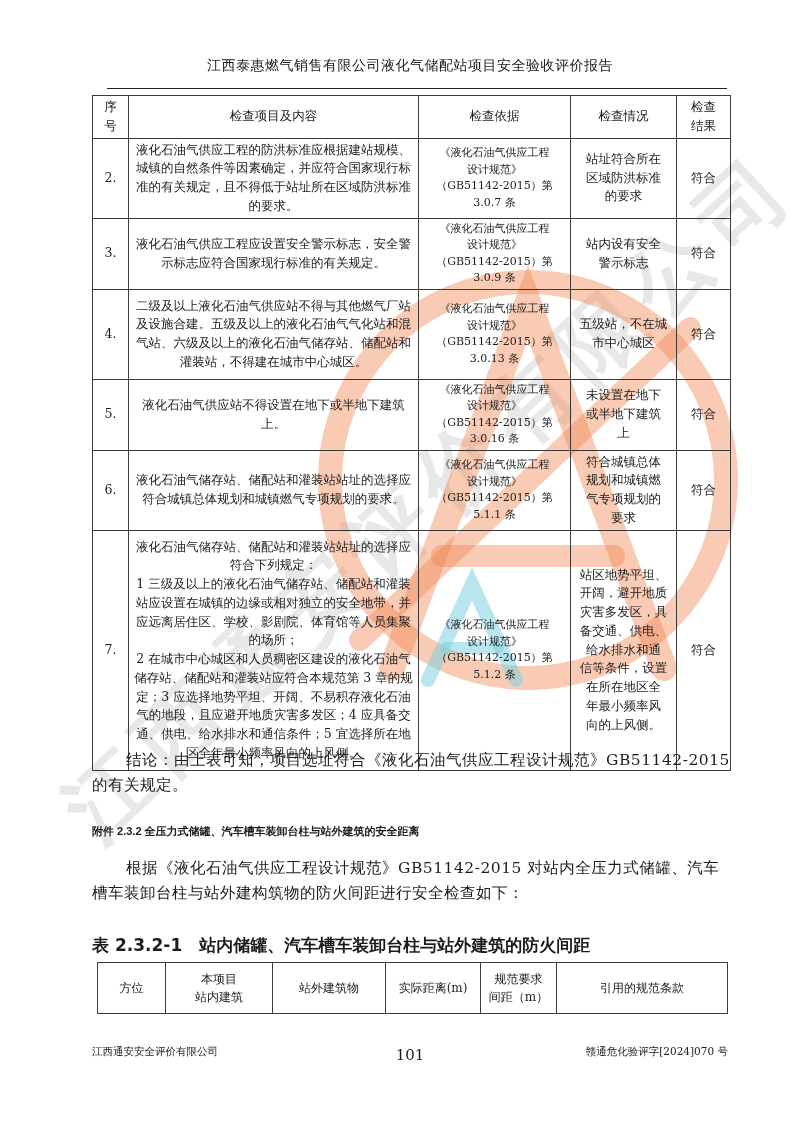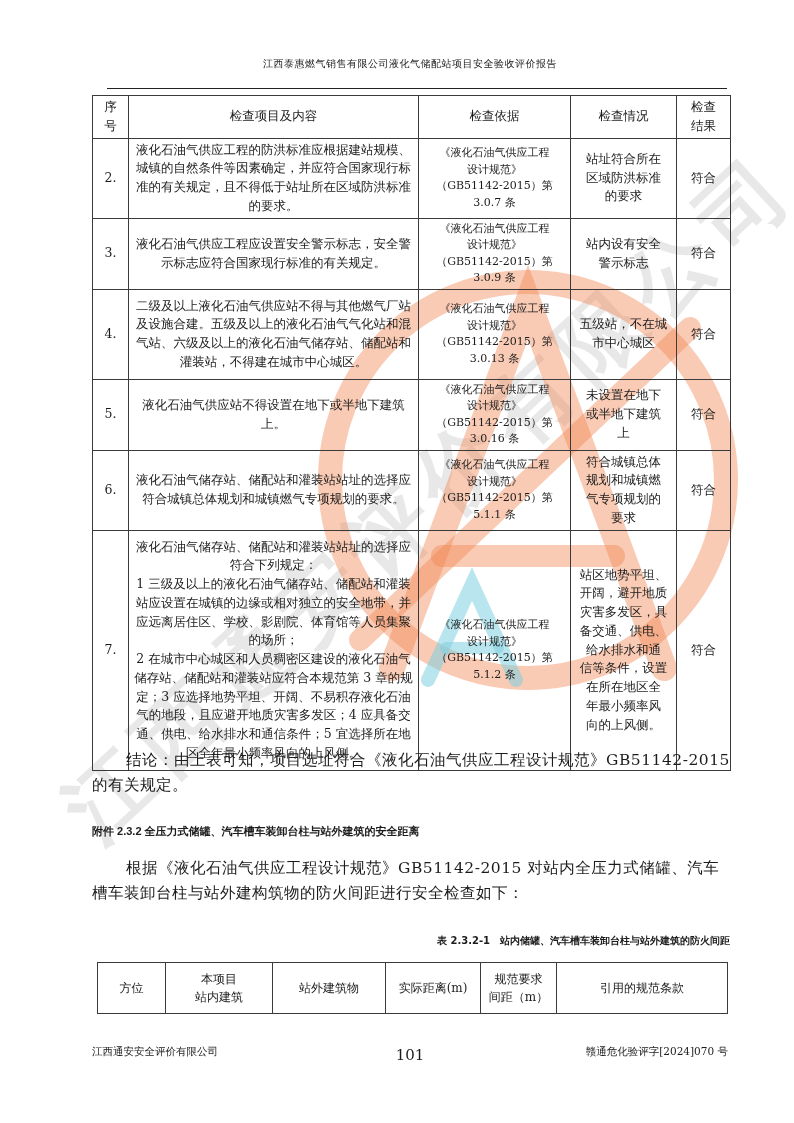--- a/index.html
+++ b/index.html
@@ -2,42 +2,42 @@
 <html><head>
 <meta charset="utf-8">
 <style>
   html,body{margin:0;padding:0;background:#888;}
   #page{
     position:relative;width:794px;height:1123px;margin:0 auto;background:#ffffff;
     font-family:"DejaVu Serif","Liberation Serif",serif;color:#1c1c1c;overflow:hidden;
   }
   
   .header-title{position:absolute;top:57px;left:92px;width:636px;text-align:center;
-    font-size:10px;letter-spacing:.5px;}
+    font-size:14px;letter-spacing:.5px;}
   .header-rule{position:absolute;top:88px;left:107px;width:620px;height:0;
     border-top:1.5px solid #222;}
   
   table{border-collapse:collapse;table-layout:fixed;}
   td,th{border:1px solid #3a3a3a;vertical-align:middle;text-align:center;
     padding:2px 4px;font-weight:normal;line-height:1.5;}
   .preline{white-space:pre-line;}
   #check-table{position:absolute;top:95px;left:92px;width:638px;font-size:12.5px;}
   #check-table th{font-size:12.5px;}
   #check-table .basis{font-size:11px;}
   #dist-table{position:absolute;top:962px;left:97px;width:630px;font-size:12px;}
   #dist-table th{height:46px;}
   
   .para{position:absolute;left:92px;width:638px;font-size:15.5px;line-height:25px;
     text-indent:2.2em;letter-spacing:.5px;}
   .conclusion{top:748px;}
   .attach-heading{position:absolute;top:824px;left:92px;width:660px;font-size:11px;
     font-weight:bold;font-family:Liberation Sans, sans-serif;}
   .basis-para{top:856px;}
-  .table-caption{position:absolute;top:934px;left:92px;width:638px;text-align:right;
-    font-size:10px;font-weight:bold;font-family:"DejaVu Sans","Liberation Sans",sans-serif;}
+  .table-caption{position:absolute;top:934px;left:92px;width:638px;text-align:left;
+    font-size:17px;font-weight:bold;font-family:"DejaVu Sans","Liberation Sans",sans-serif;}
   
   .footer{position:absolute;top:1045px;left:92px;width:636px;font-size:10.5px;}
   .footer-left{position:absolute;left:0;top:0;}
   .footer-page{position:absolute;left:0;right:0;top:1px;text-align:center;font-size:15px;}
   .footer-right{position:absolute;right:0;top:0;}
   
   .wm{position:absolute;pointer-events:none;}
   .wm-gray{
     left:-70px;top:440px;width:1000px;text-align:center;
     transform:rotate(-43deg);transform-origin:center;

